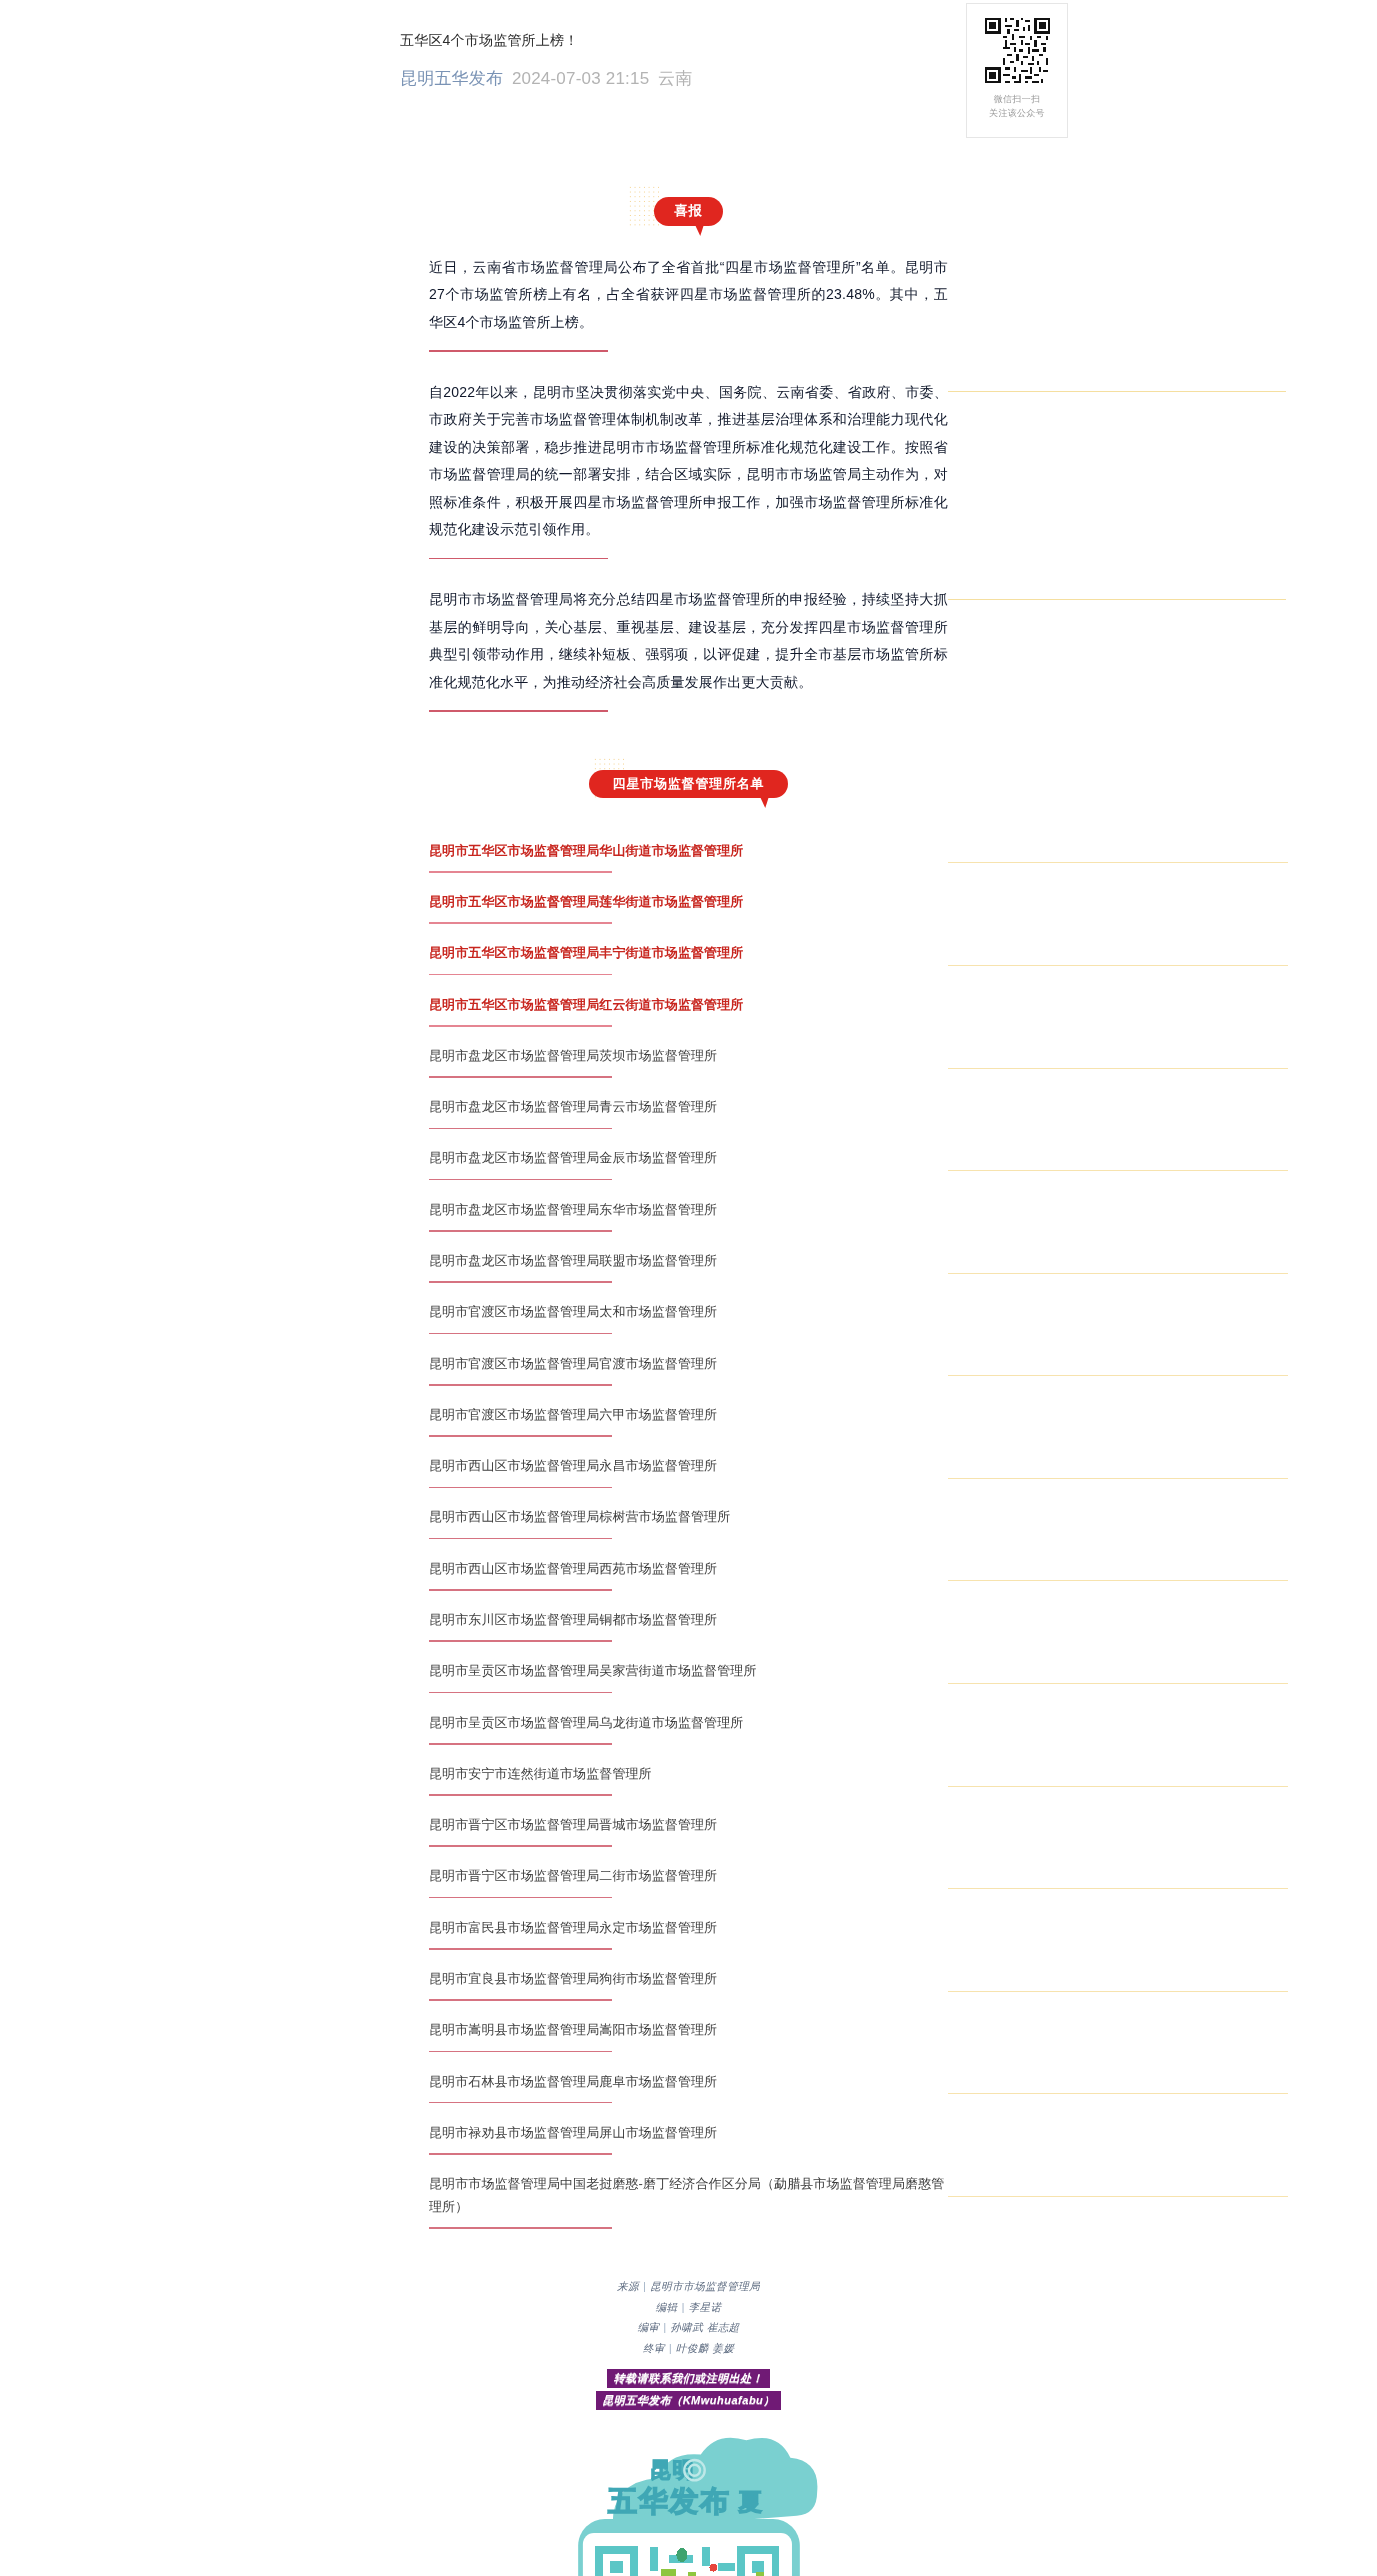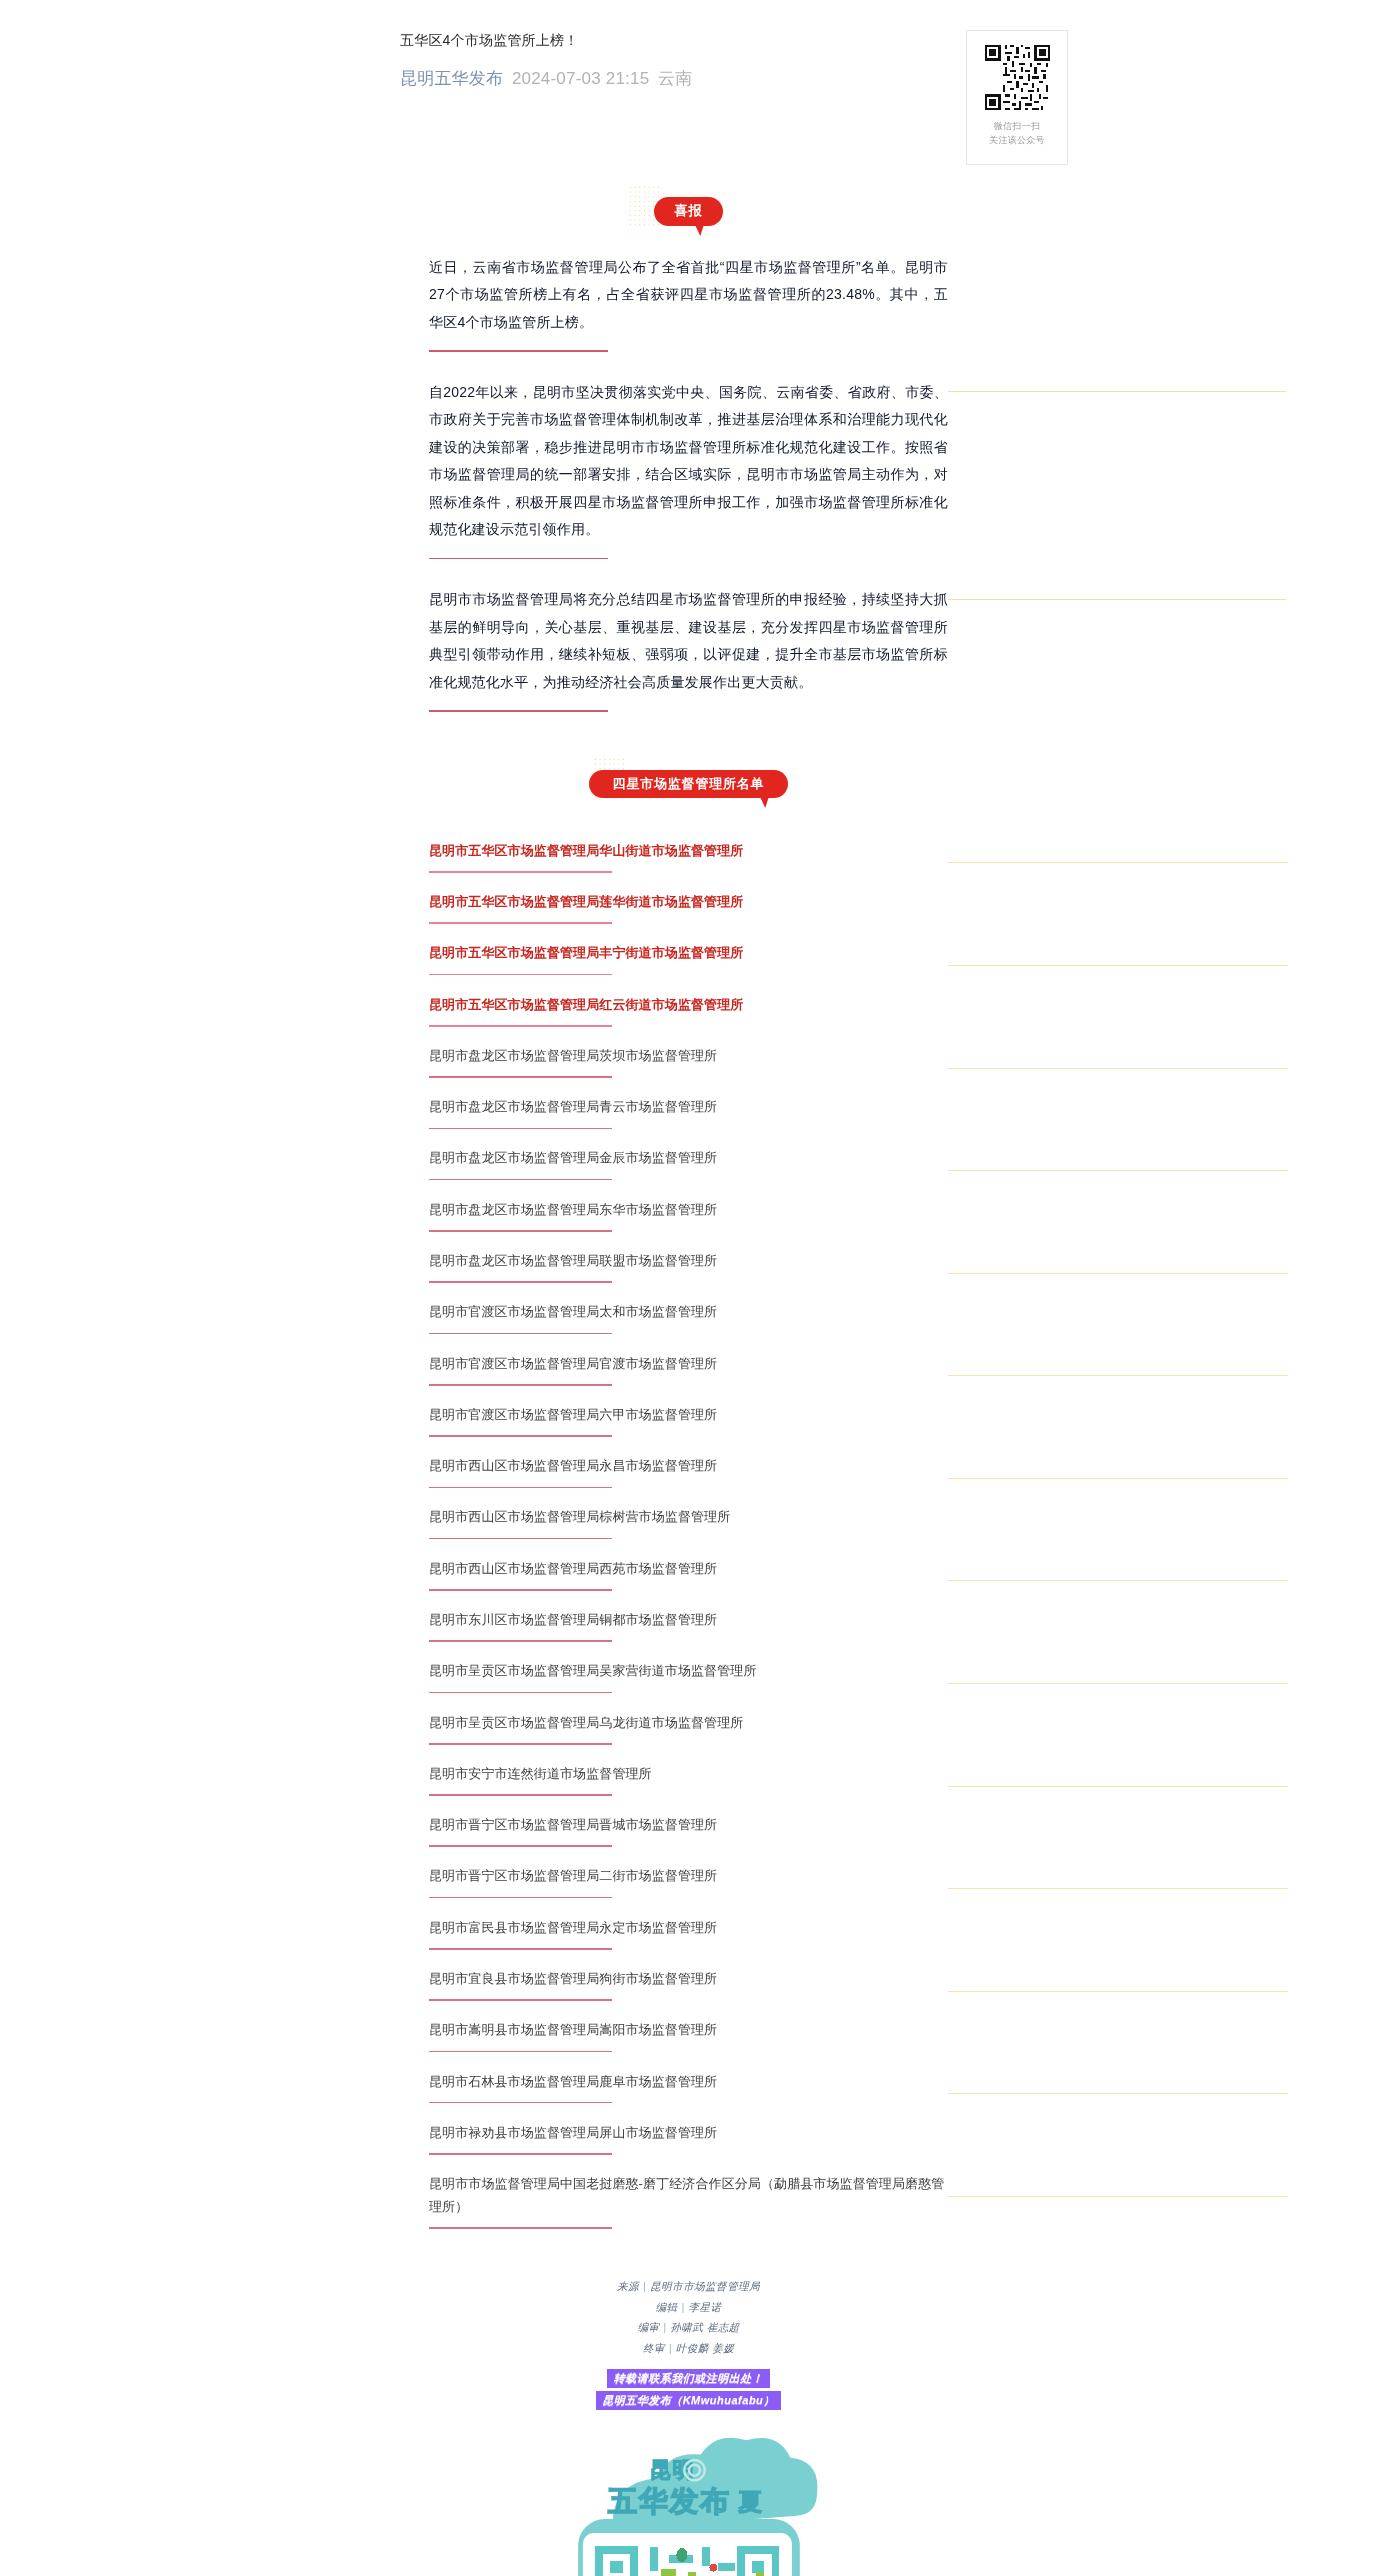--- a/index.html
+++ b/index.html
@@ -21,21 +21,21 @@
   }
   .byline {
     margin-left: 400px; margin-top: 13.4px;
     font-size: 17px; color: #b3b3b3; letter-spacing: 0.2px;
   }
   .byline .acct { color: #7a93b5; }
   .byline .sep { display: inline-block; width: 8.7px; }
 
   
   .qr-card {
-    position: absolute; left: 966px; top: 30px;
+    position: absolute; left: 966px; top: 3px;
     width: 102px; height: 135px;
     border: 0.8px solid #e6e6e6; background: #fff;
     display: flex; flex-direction: column; align-items: center;
     padding-top: 14px;
   }
   .qr-img { width: 65px; height: 65px; }
   .qr-cap {
     margin-top: 10.2px; font-size: 9px; color: #9a9a9a;
     line-height: 13.4px; text-align: center; letter-spacing: 0.3px;
   }
@@ -103,21 +103,21 @@
     width: 340px; height: 0.8px; background: #f7e3ae;
   }
 
   
   .credits { margin-top: 47px; text-align: center; font-style: italic; }
   .credits .row {
     font-size: 10.6px; line-height: 20.5px; color: #5d6b80; letter-spacing: 0.4px;
   }
   .credits .bar { color: #9fb0c4; padding: 0 3.9px; }
   .hl-line {
-    display: inline-block; background: #8b5cf6; color: #fff;
+    display: inline-block; background: #701a75; color: #fff;
     font-weight: 700; font-size: 11px; line-height: 17.3px;
     padding: 0.8px 6.3px; letter-spacing: 0.5px; margin-top: 3.1px;
     text-shadow: 0 0.8px 0 rgba(255,255,255,.45);
   }
 
   
   .illus { margin-top: 27px; display: flex; justify-content: center; }
   .illus svg { display: block; }
 </style>
 </head>

